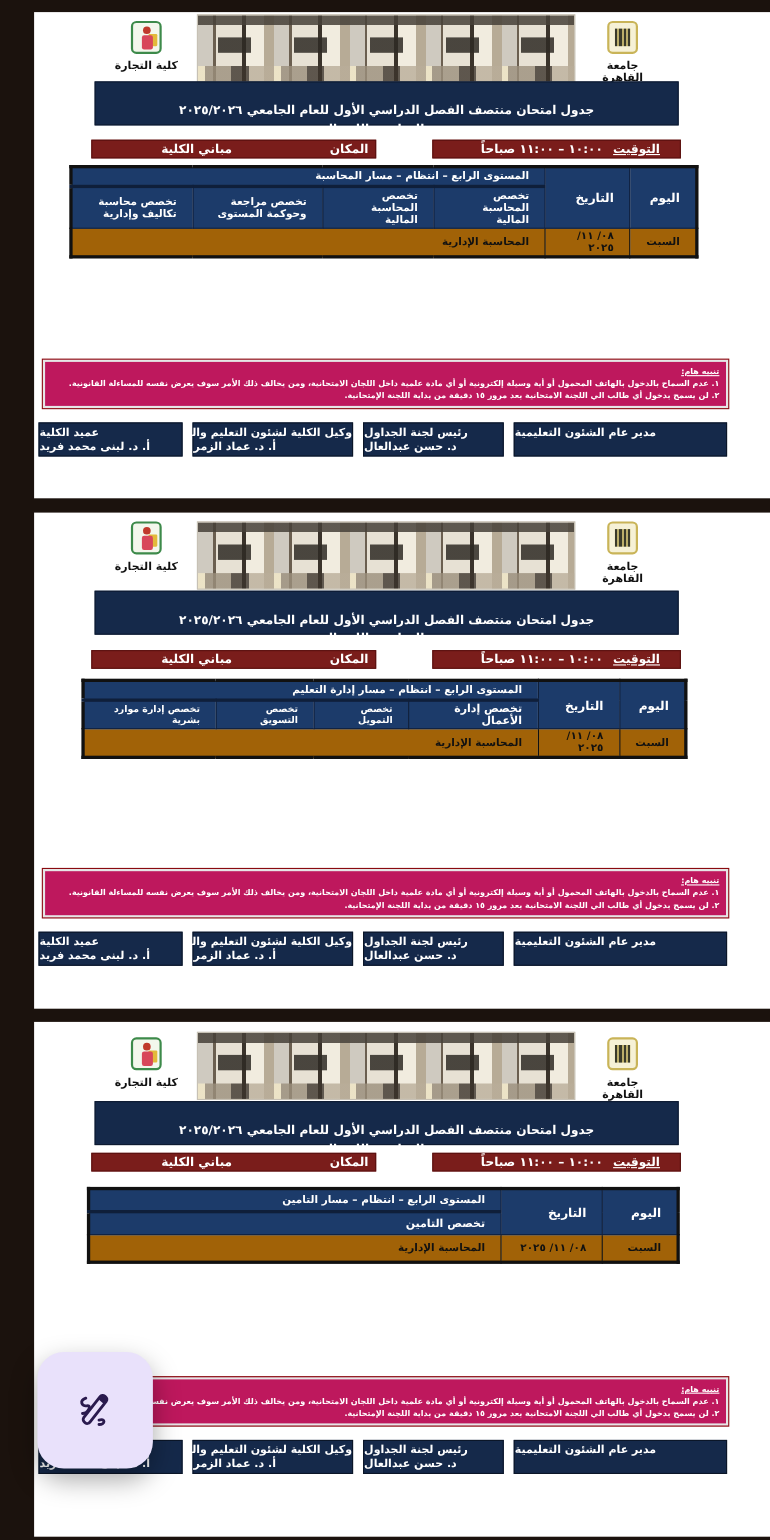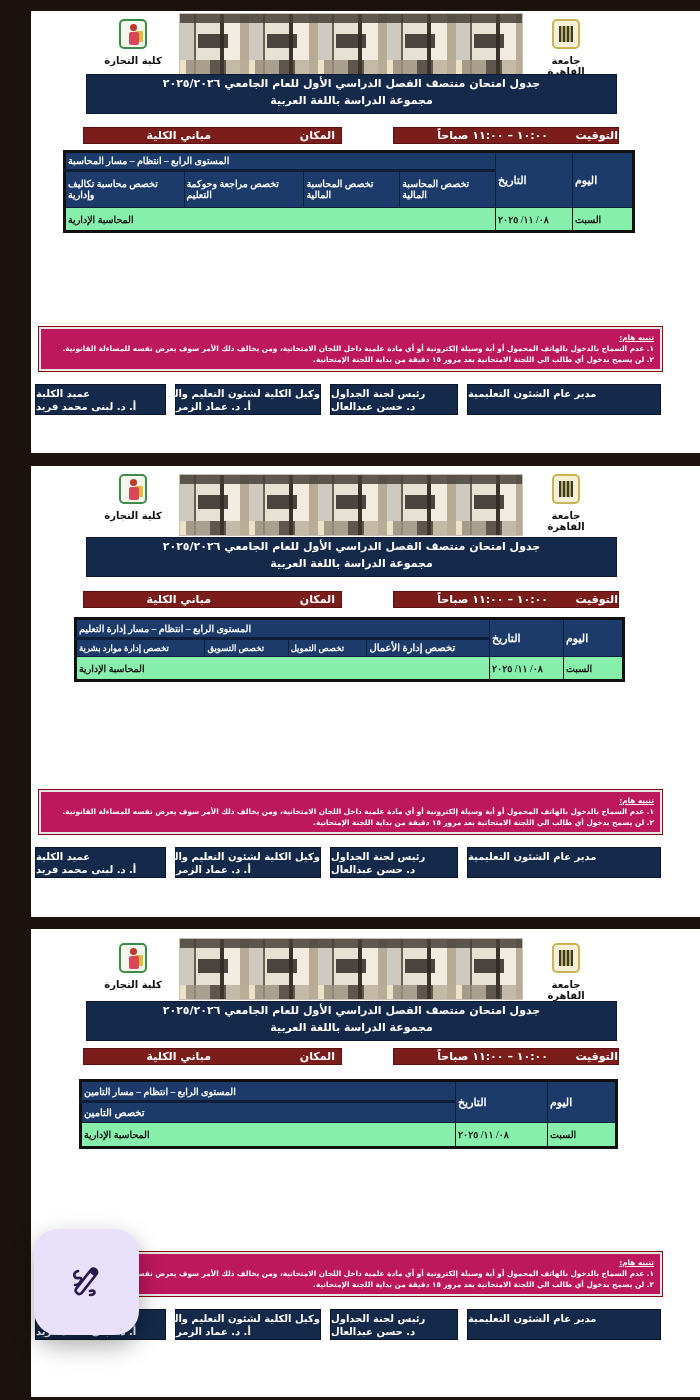--- a/index.html
+++ b/index.html
@@ -26,37 +26,37 @@
       background:
         linear-gradient(180deg, rgba(70,64,56,0.85) 0 9px, transparent 9px),
         repeating-linear-gradient(90deg, #cfcac0 0 14px, #6b5f50 14px 16px, #e7e1d4 16px 40px, #3a332b 40px 44px, #f1ecdf 44px 60px, #b7ab96 60px 69px),
         #d8d2c6;
       border: 1px solid #c7c1b5; }
     .building::after { content: ""; position: absolute; left: 0; right: 0; top: 20px; height: 14px;
       background: repeating-linear-gradient(90deg, transparent 0 18px, #2e2a24 18px 48px, transparent 48px 69px); opacity: .85; }
     .building::before { content: ""; position: absolute; left: 0; right: 0; bottom: 0; height: 14px;
       background: repeating-linear-gradient(90deg, #f3e9c8 0 6px, #9b8f7c 6px 30px, #3c342c 30px 46px, #b9ad99 46px 69px); opacity: .8; }
 
-    .title-banner { position: absolute; left: 55px; width: 531px; height: 40px; background: #15294a; color: #fff; text-align: center; direction: rtl; font-weight: bold; font-size: 11px; line-height: 17px; padding-top: 0; border: 1px solid #0d1a31; }
+    .title-banner { position: absolute; left: 55px; width: 531px; height: 40px; background: #15294a; color: #fff; text-align: center; direction: rtl; font-weight: bold; font-size: 11px; line-height: 17px; padding-top: 17px; border: 1px solid #0d1a31; }
     .title-banner div { white-space: nowrap; }
 
     .info-bar { position: absolute; height: 17px; background: #7a1d1b; color: #fff; font-weight: bold; font-size: 11px; direction: rtl; border: 1px solid #5a1110; }
     .info-bar span { position: absolute; top: 1px; white-space: nowrap; }
     .place-bar { left: 52px; width: 259px; }
     .time-bar { left: 362px; width: 226px; }
     .place-bar .lbl { right: 6px; margin-left: 36px; }
     .place-bar .val { right: 130px; }
-    .time-bar .lbl { right: 0; }
+    .time-bar .lbl { right: 18px; text-decoration: underline; }
     .time-bar .val { right: 70px; }
 
     table.sched { position: absolute; border-collapse: collapse; direction: rtl; border: 3px solid #111; font-weight: bold; font-size: 9.5px; }
-    table.sched td { border: 1px solid #111; text-align: left; vertical-align: middle; padding: 1px 2px; font-family: Liberation Serif, serif; }
+    table.sched td { border: 1px solid #111; text-align: right; vertical-align: middle; padding: 1px 14px; }
     table.sched td.hdr { background: #1c3b6a; color: #fff; border-color: #0f1f3a; }
     table.sched td.hdr.thick-bottom { border-bottom: 3px solid #0f1f3a; }
-    table.sched td.cell { background: #86efac; color: #111; }
+    table.sched td.cell { background: #a16207; color: #111; }
 
     .notice { position: absolute; left: 8px; width: 623px; background: #be185d; border: 2px solid #e6e6e6; outline: 1px solid #8a0a10; color: #fff; direction: rtl; font-size: 7.3px; font-weight: bold; line-height: 11px; padding: 3px 6px 4px 4px; white-space: nowrap; overflow: hidden; }
     .notice .n-title { text-decoration: underline; display: block; }
 
     .sig { position: absolute; height: 31px; background: #15294a; color: #fff; text-align: left; direction: rtl; font-weight: bold; font-size: 10px; line-height: 13px; padding-top: 2px; border: 1px solid #0b1628; }
     .sig span { display: block; white-space: nowrap; }
 
     .fab { position: absolute; left: 34px; top: 1229px; width: 105px; height: 106px; background: #e9e1fb; border-radius: 24px; box-shadow: 0 10px 24px rgba(0,0,0,0.35); display: flex; align-items: center; justify-content: center; z-index: 5; }
   </style>
 </head>
@@ -90,21 +90,21 @@
   <table class="sched" style="left:32px; top:139px; width:572px;">
     <tbody>
         <tr>
       <td class="hdr" rowspan="2" style="width:61px; height:56px; font-size:11px;">اليوم</td>
       <td class="hdr" rowspan="2" style="width:77px; font-size:11px;">التاريخ</td>
       <td class="hdr thick-bottom" colspan="4" style="height:18px;">المستوى الرابع – انتظام – مسار المحاسبة</td>
     </tr>
     <tr>
       <td class="hdr" style="height:36px;">تخصص المحاسبة المالية</td>
       <td class="hdr">تخصص المحاسبة المالية</td>
-      <td class="hdr">تخصص مراجعة وحوكمة التعليم</td>
+      <td class="hdr">تخصص مراجعة وحوكمة المستوى</td>
       <td class="hdr">تخصص محاسبة تكاليف وإدارية</td>
     </tr>
     <tr>
       <td class="cell" style="height:24px;">السبت</td>
       <td class="cell">٠٨/ ١١/ ٢٠٢٥</td>
       <td class="cell" colspan="4">المحاسبة الإدارية</td>
     </tr>
   </tbody>
     </table>
 

